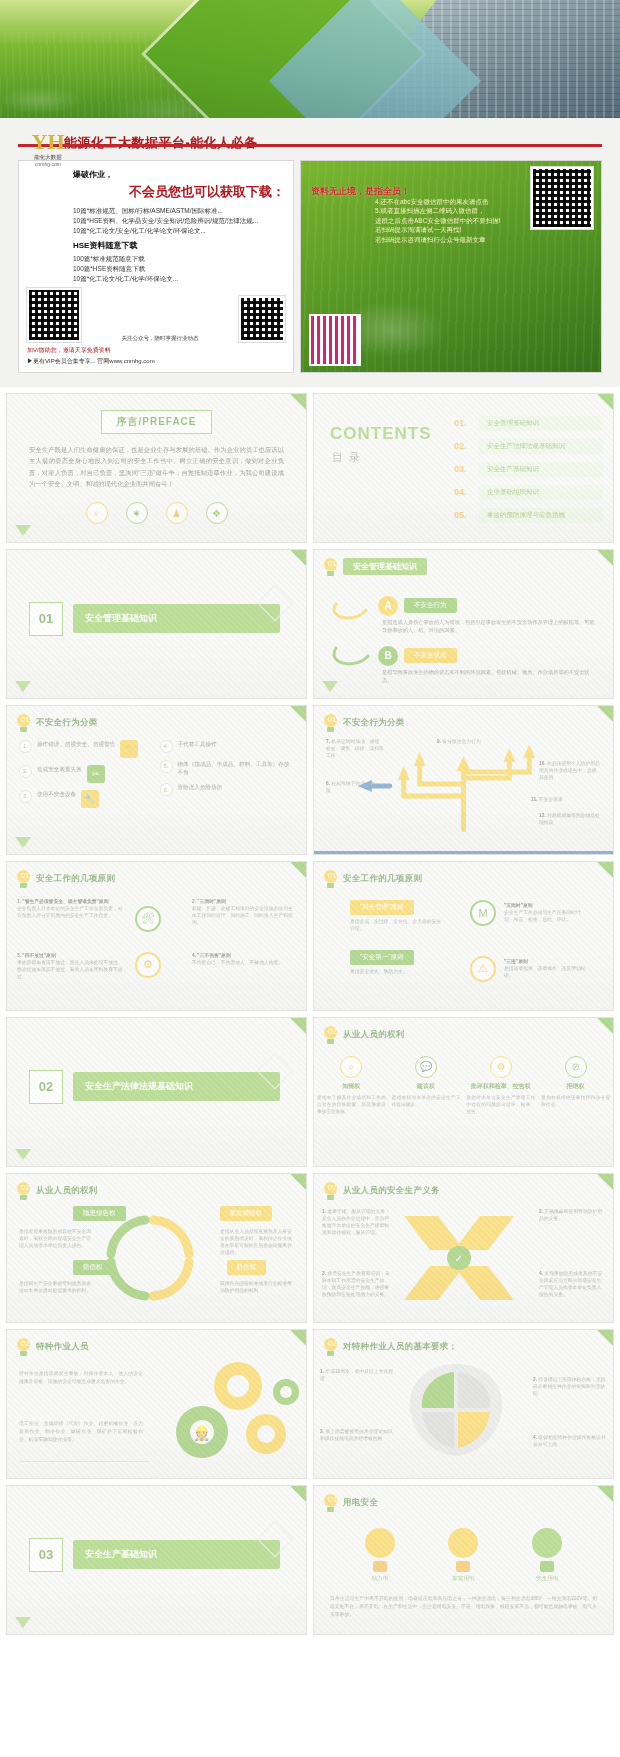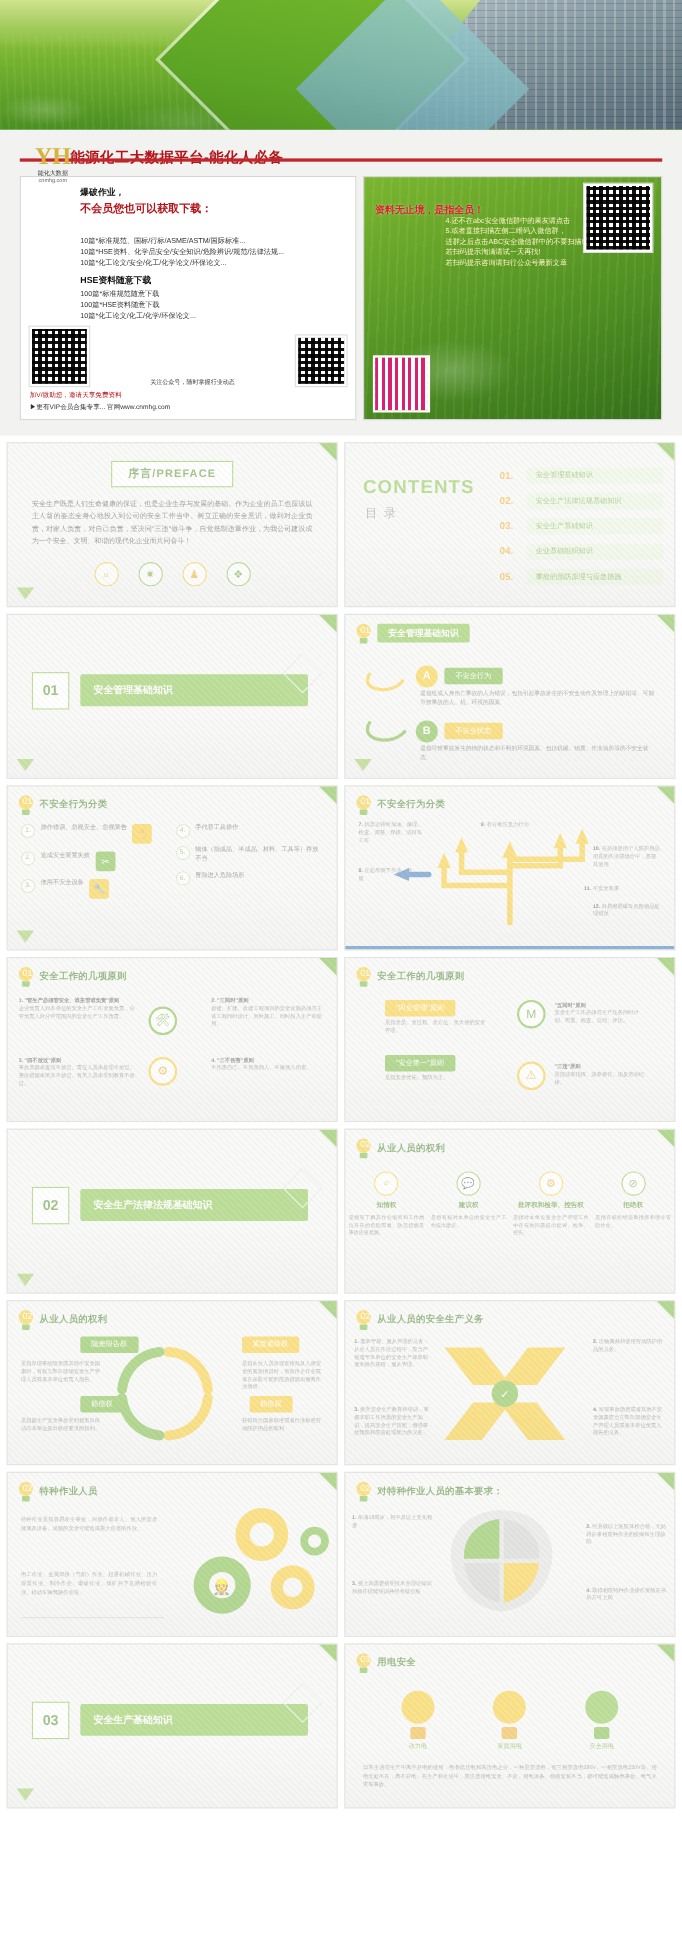--- a/index.html
+++ b/index.html
@@ -71,34 +71,34 @@
     height: 26px; margin-left: 46px; margin-bottom: 4px;
   }
   .ad-red-line {
     position:absolute; left:18px; top:26px; width:584px; height:3px; background:#c0272d;
   }
   .ad-title {
     font-size: 13px; color:#b3141a; font-weight:bold; letter-spacing:.5px;
   }
   .ad-body { display:flex; gap:6px; }
   .ad-left {
-    width: 306px; border:1px solid #d6d6d4; background:#fff;
+    width: 276px; border:1px solid #d6d6d4; background:#fff;
     padding:6px 8px 6px 8px; position:relative;
   }
   .ad-logo {
     position:absolute; left:8px; top:-30px; width:42px; text-align:center;
   }
   .ad-logo-mark {
     font-size:22px; font-weight:bold; color:#d6b33a; line-height:1;
     font-family:"Liberation Serif", serif;
   }
   .ad-logo-sub { font-size:5.5px; color:#333; margin-top:1px; }
   .ad-logo-url { font-size:5px; color:#666; }
   .ad-sec-title { font-size:8px; color:#111; font-weight:bold; margin:2px 0 3px 0; }
-  .ad-sec-sub { font-size:10px; color:#b3141a; font-weight:bold; margin-bottom:18px;}
+  .ad-sec-sub { font-size:13px; color:#b3141a; font-weight:bold; margin-bottom:5px;text-align:right;}
   .ad-li { font-size:6.5px; color:#333; line-height:1.5; }
   .ad-qr-row { display:flex; gap:6px; align-items:flex-end; margin-top:4px;}
   .qr {
     width:54px; height:54px; background:#fff;
     background-image:
       repeating-linear-gradient(90deg,#111 0 3px, #fff 3px 6px),
       repeating-linear-gradient(0deg,#111 0 3px, #fff 3px 6px);
     background-blend-mode: multiply;
     border:2px solid #fff;
     outline:1px solid #ddd;

